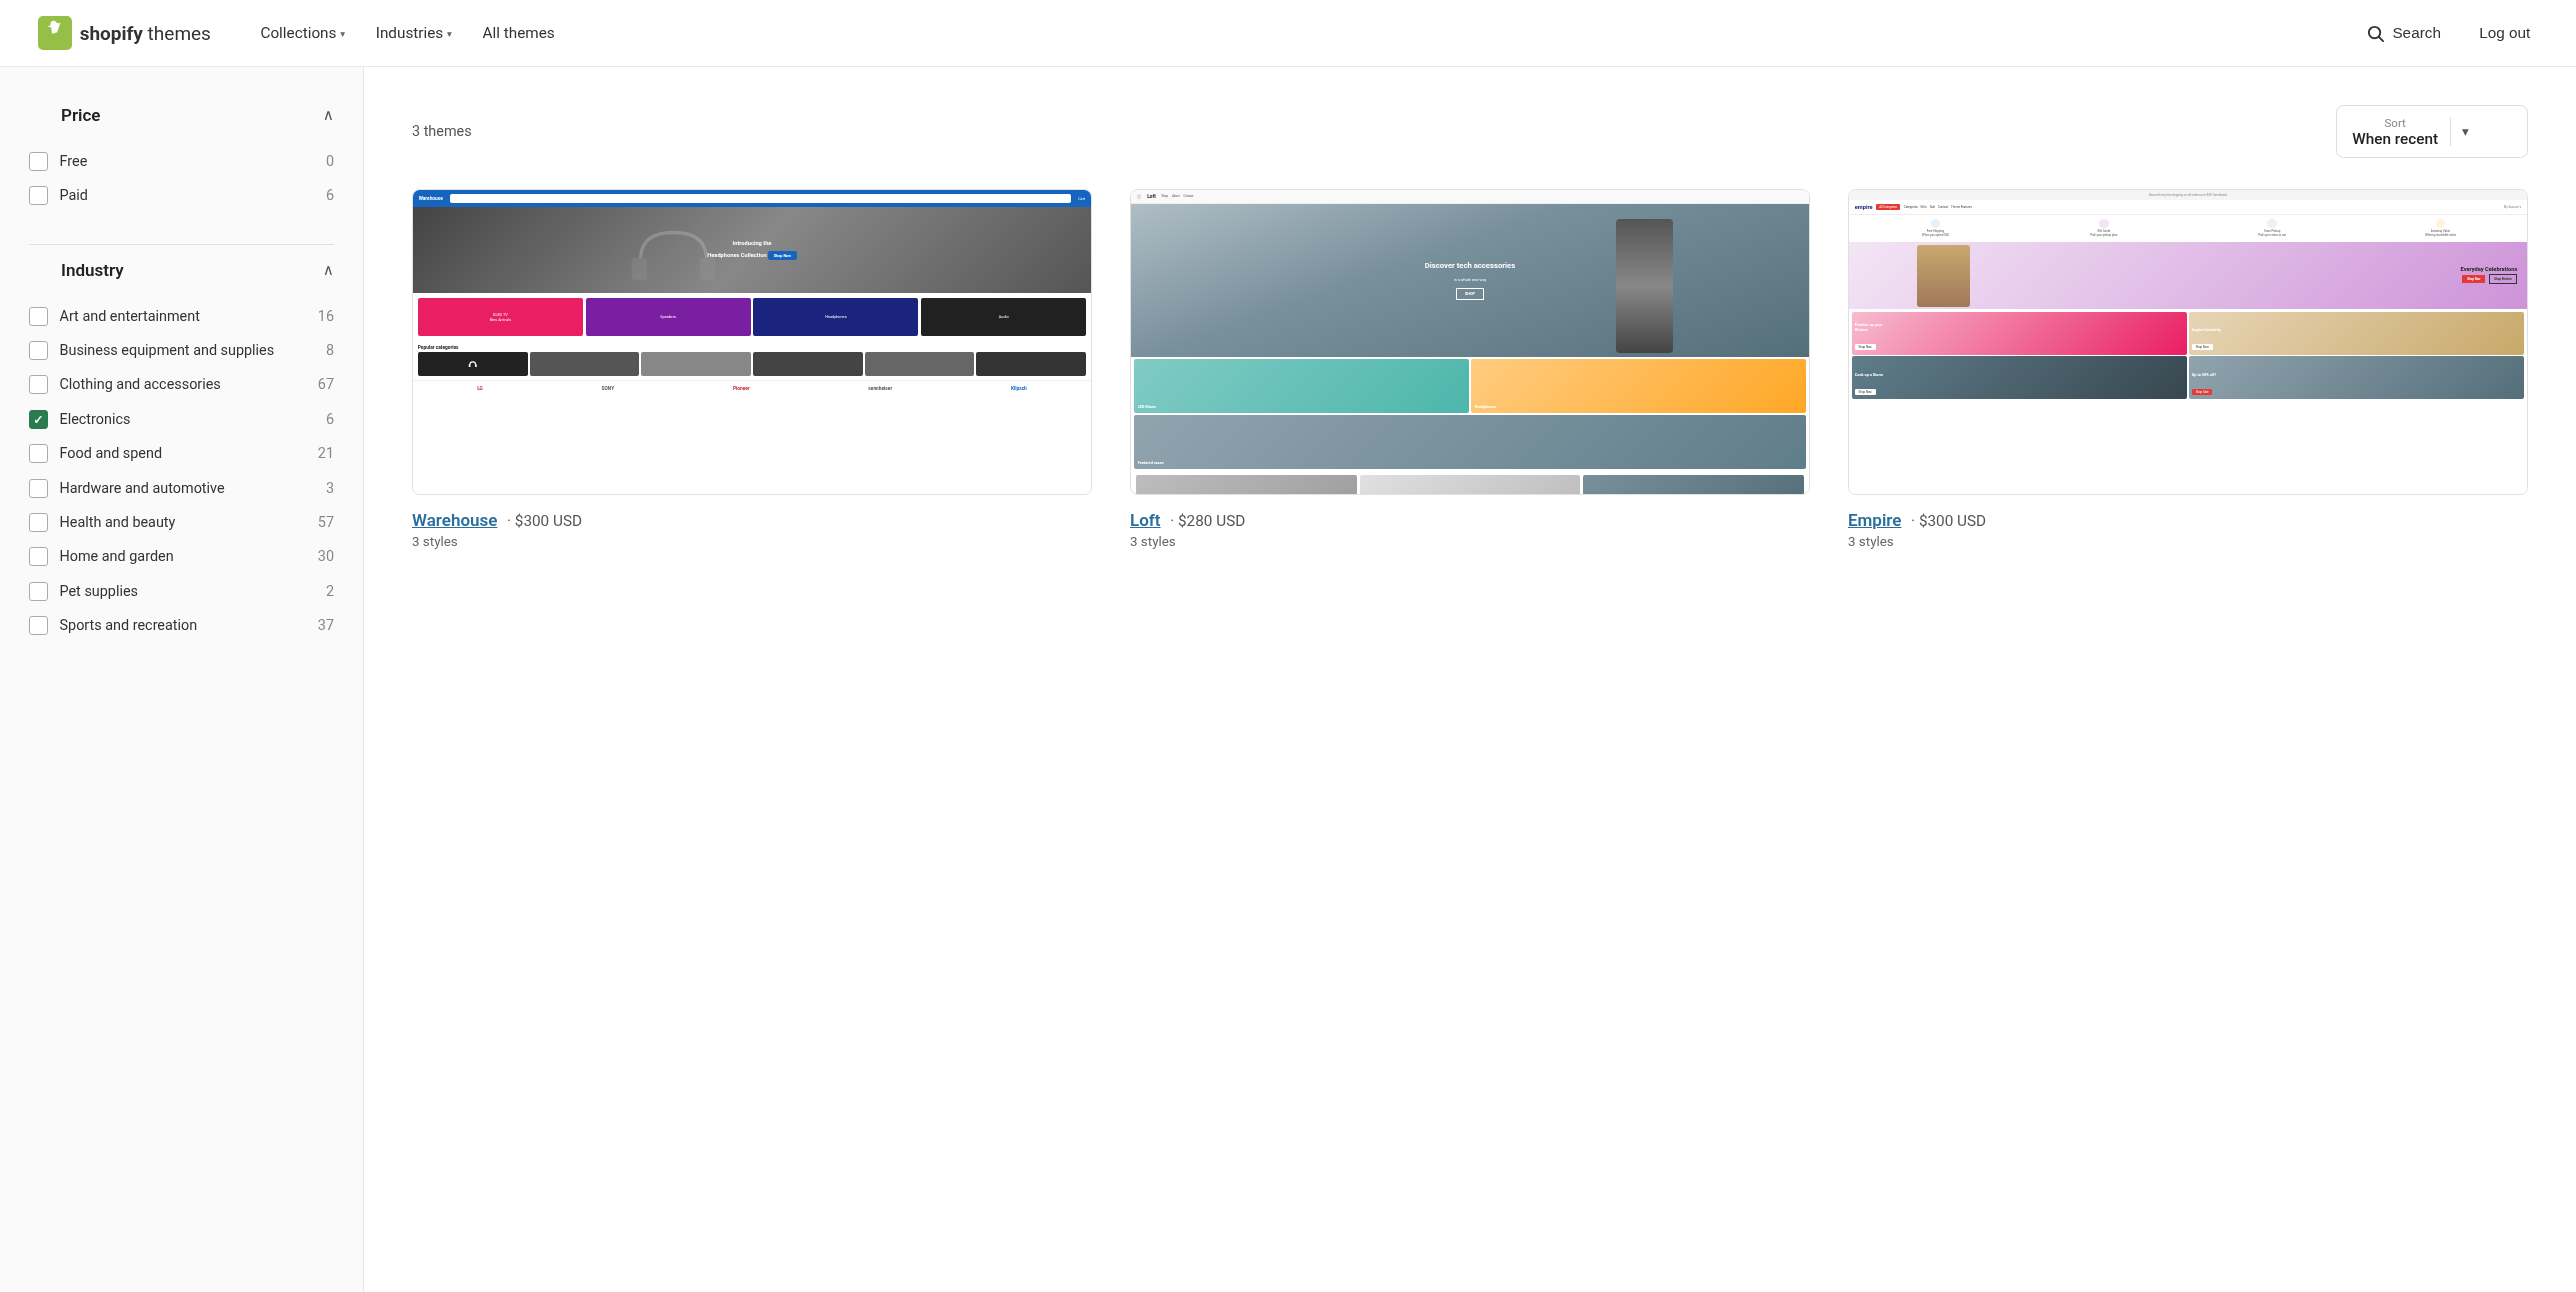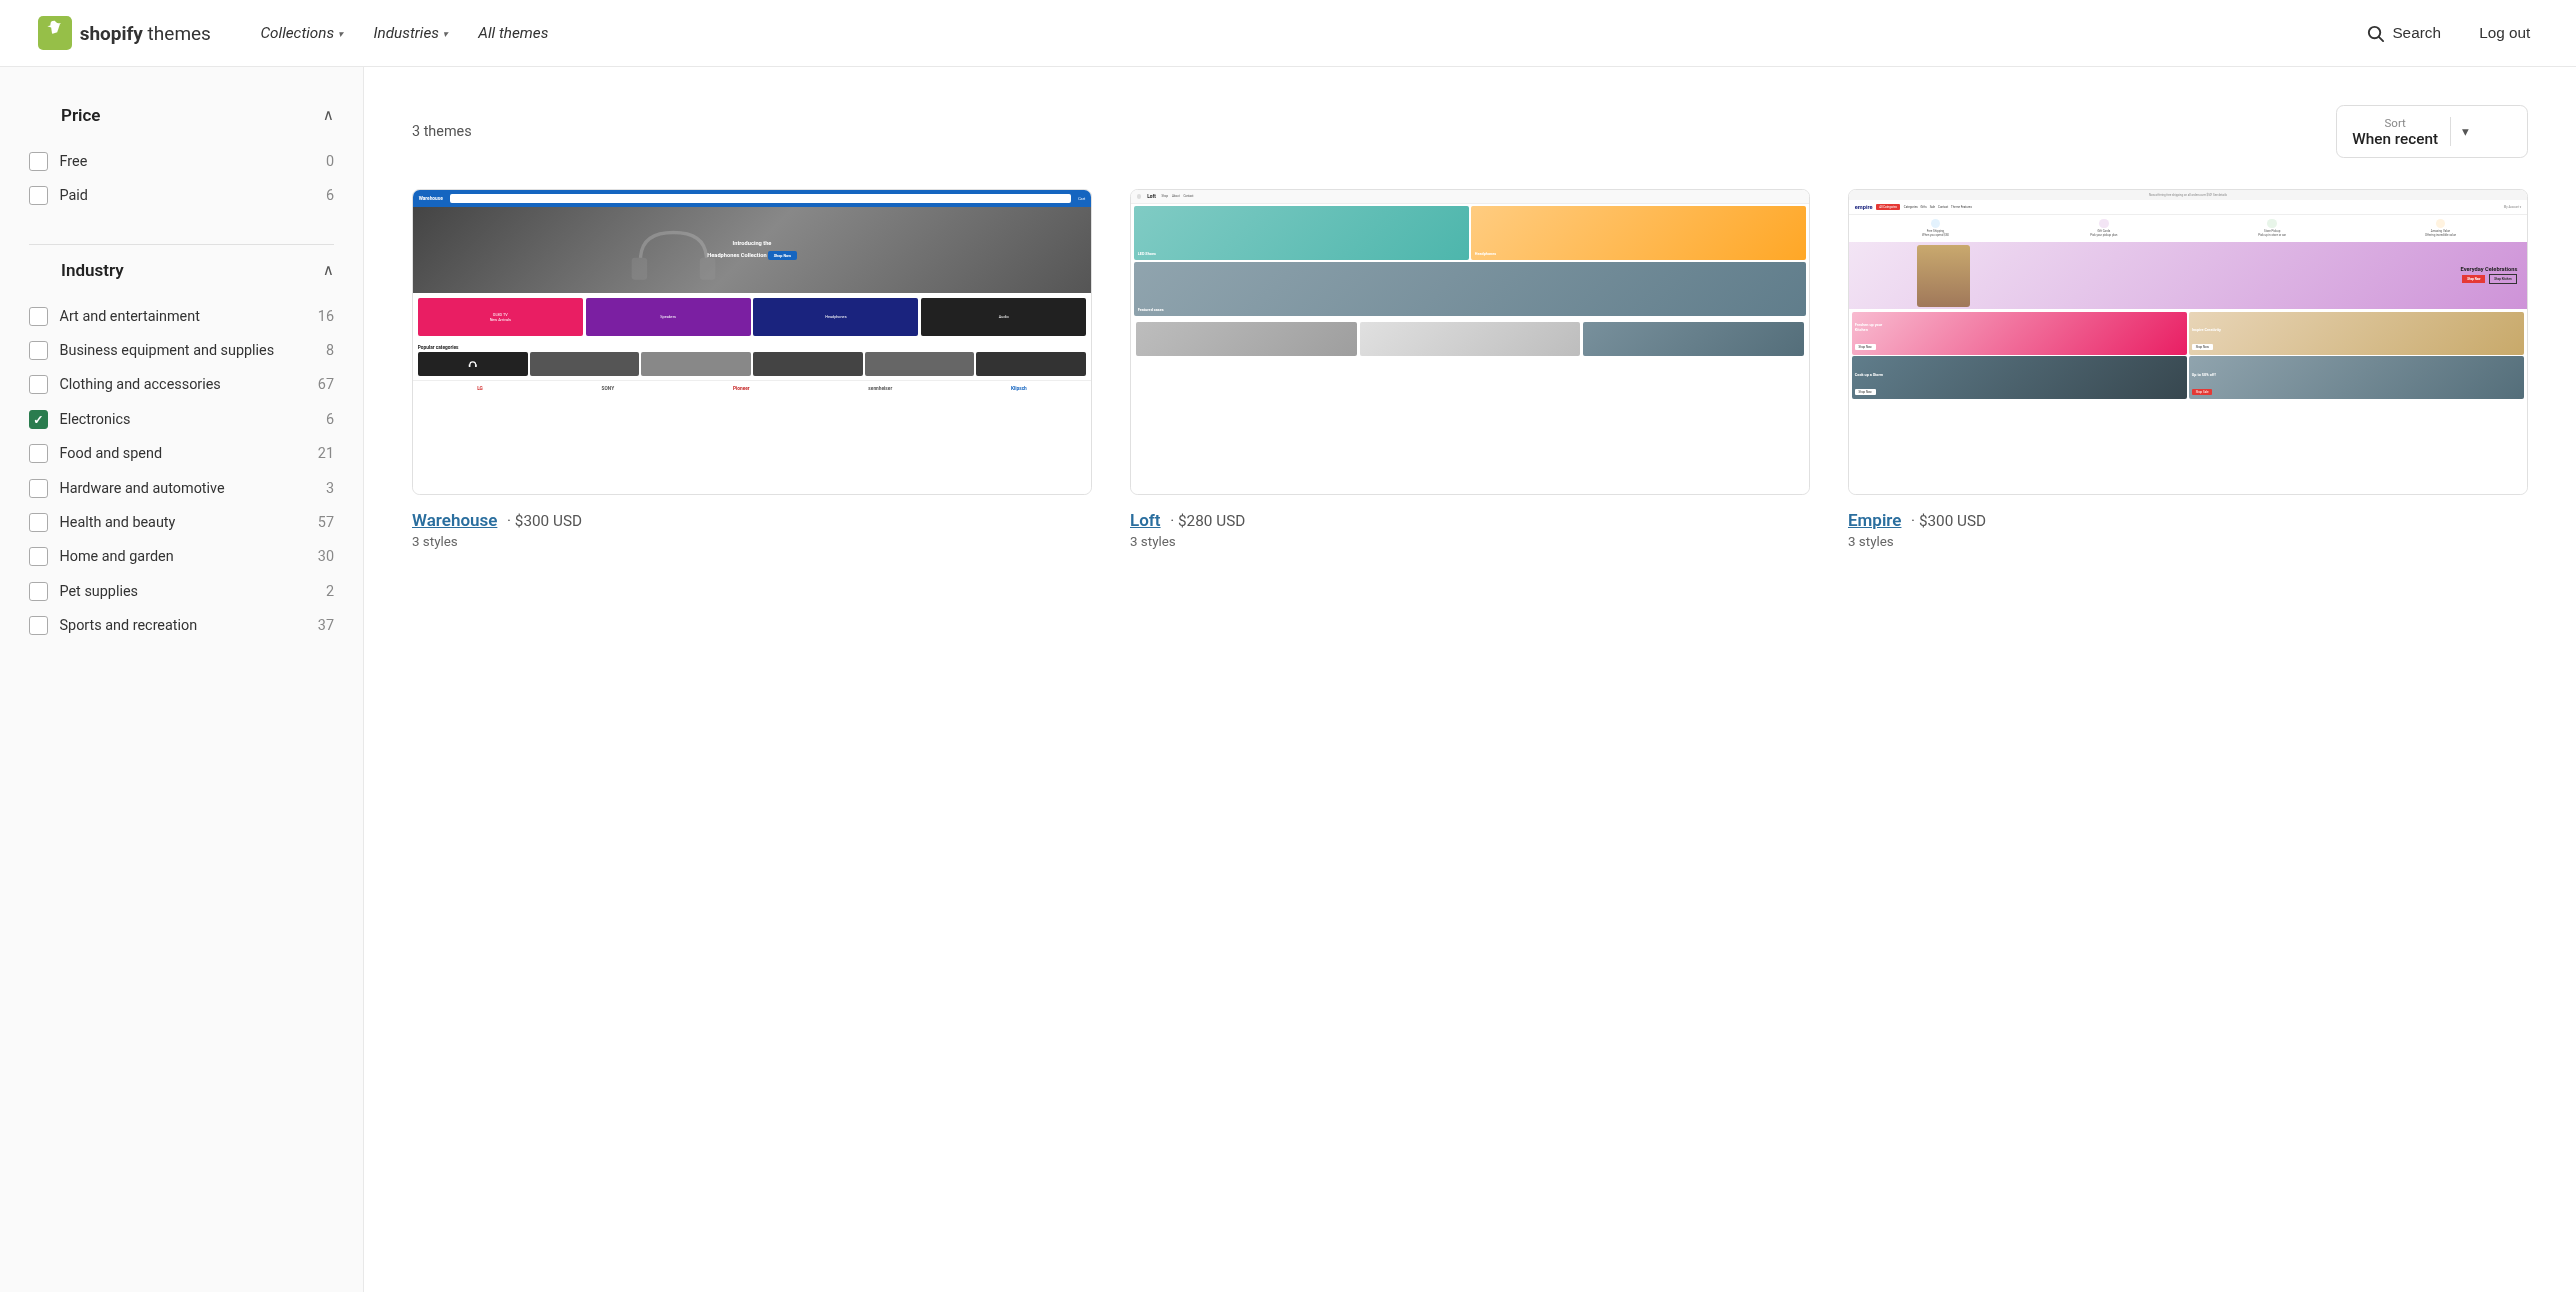--- a/index.html
+++ b/index.html
@@ -39,21 +39,20 @@
     .nav-item {
       display: flex;
       align-items: center;
       gap: 3.8px;
       padding: 7.7px 11.5px;
       font-size: 15.3px;
       color: #333;
       cursor: pointer;
       border-radius: 5.7px;
       text-decoration: none;
-      font-style: italic;
     }
     .chevron { font-size: 9.6px; color: #666; }
     .header-actions {
       display: flex;
       align-items: center;
       gap: 23px;
       justify-content: center;
     }
     .search-btn {
       display: flex;
@@ -764,20 +763,28 @@
           <div class="loft-mockup">
             <div class="loft-nav">
               <div class="loft-nav-dot"></div>
               <div class="loft-nav-logo">Loft</div>
               <div class="loft-nav-links">
                 <span class="loft-nav-link">Shop</span>
                 <span class="loft-nav-link">About</span>
                 <span class="loft-nav-link">Contact</span>
               </div>
             </div>
+            <div class="loft-hero">
+              <div class="loft-hero-person"></div>
+              <div class="loft-hero-text">
+                Discover tech accessories<br>
+                <span class="loft-hero-sub">in a whole new way</span>
+                <div><div class="loft-hero-btn">SHOP</div></div>
+              </div>
+            </div>
             <div class="loft-tiles">
               <div class="loft-tile loft-t1">
                   <span class="loft-tile-label">LED Shoes</span>
                 </div>
               <div class="loft-tile loft-t2">
                   <span class="loft-tile-label">Headphones</span>
                 </div>
               <div class="loft-tile loft-t3" style="grid-column:1/3;height:auto;">
                   <span class="loft-tile-label">Featured cases</span>
                 </div>

